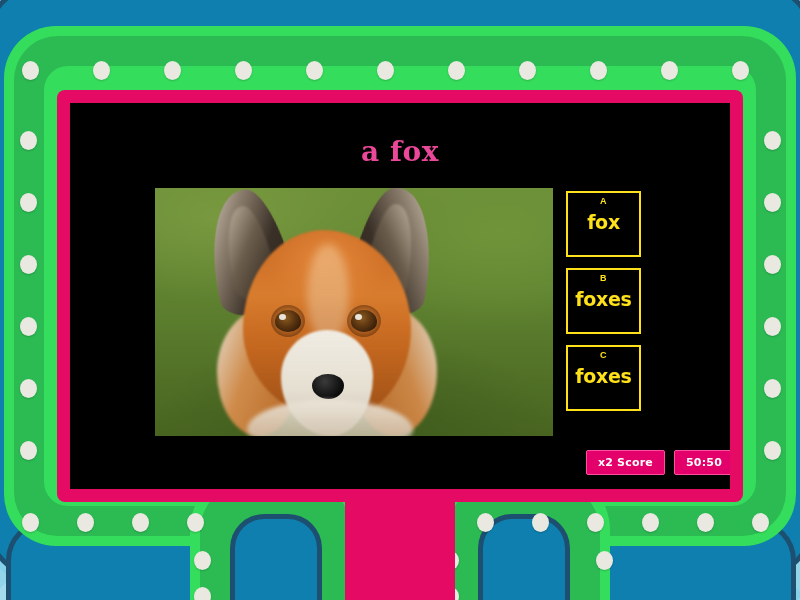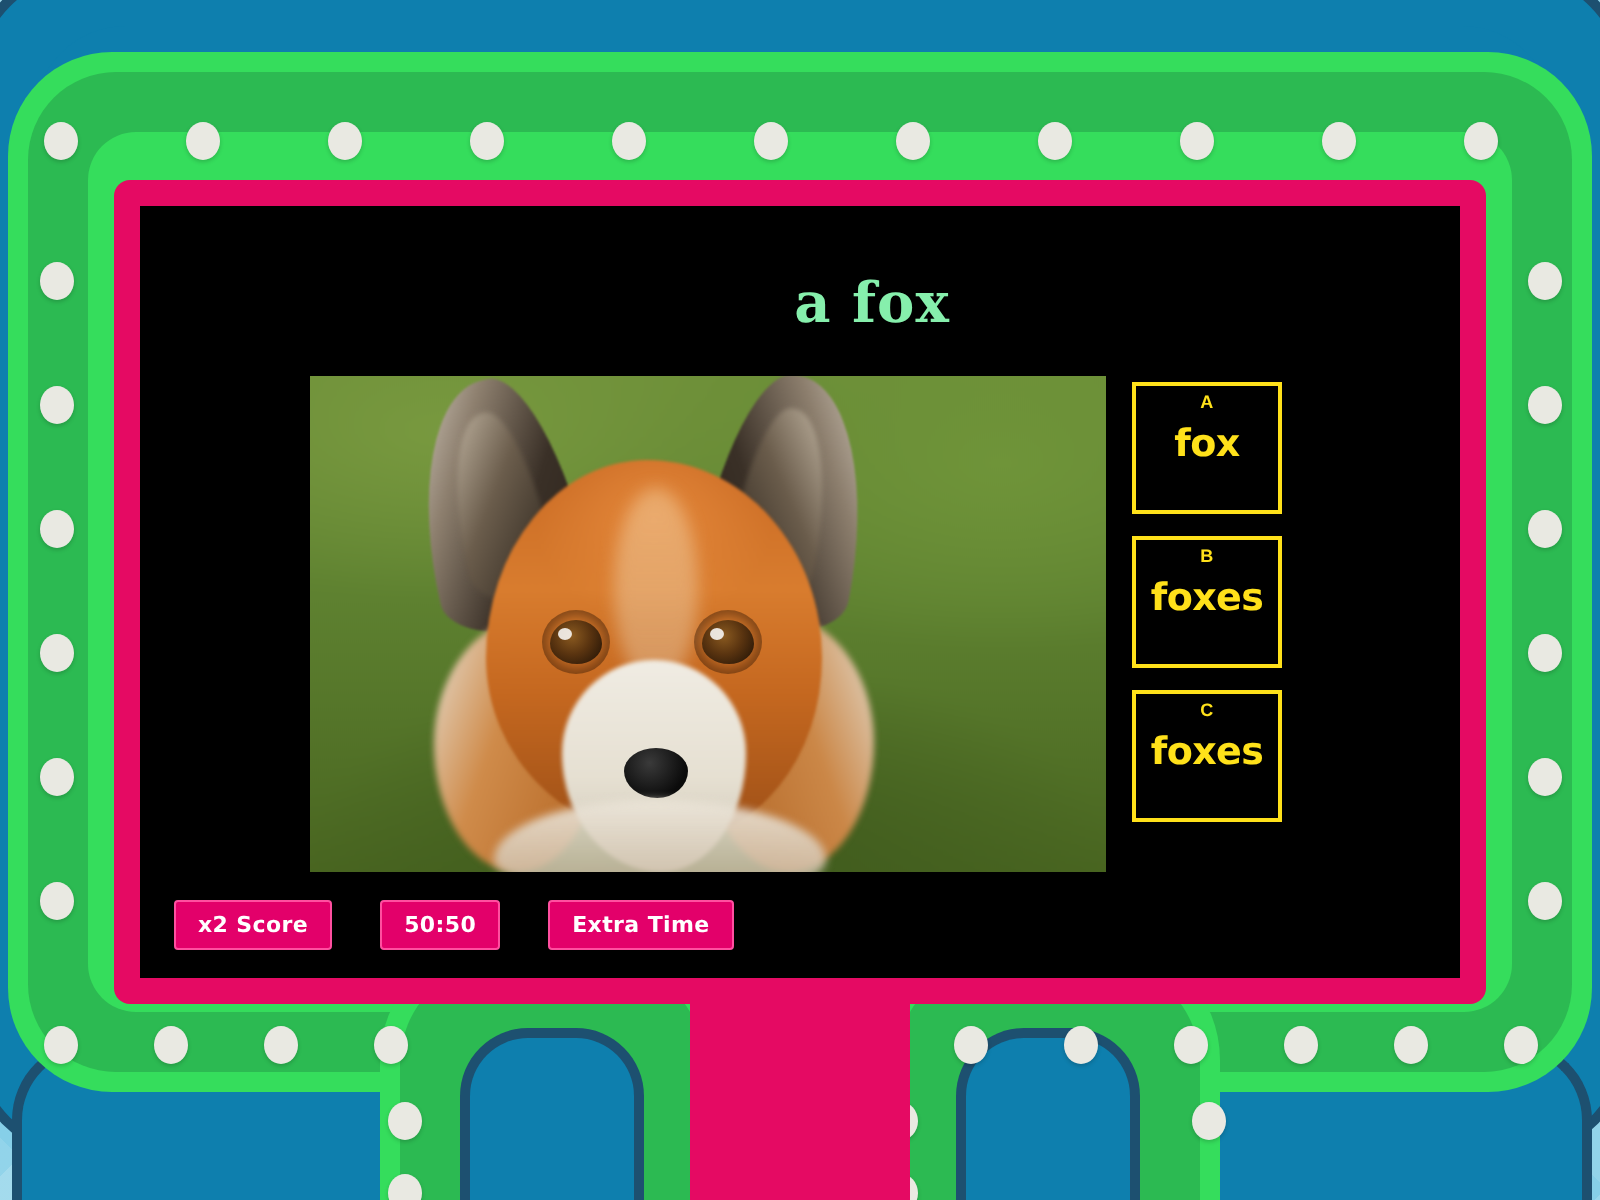--- a/index.html
+++ b/index.html
@@ -186,26 +186,25 @@
     overflow: hidden;
   }
 
   
   #prompt {
     position: absolute;
     left: 0;
     top: 32px;
     width: 100%;
     text-align: center;
-    color: #86efac;
+    color: #ec4899;
     font-family: "DejaVu Serif", "Liberation Serif", serif;
     font-weight: bold;
     font-size: 28px;
     letter-spacing: 0.5px;
-    margin-left: 36px;
   }
 
   
   #photo {
     position: absolute;
     left: 85px;
     top: 85px;
     width: 398px;
     height: 248px;
     overflow: hidden;
@@ -360,26 +359,26 @@
     color: #ffe11a;
     font-family: "DejaVu Sans", sans-serif;
     font-weight: bold;
     font-size: 19px;
     letter-spacing: -0.3px;
   }
 
   
   #powerups {
     position: absolute;
-    left: 17px;
+    left: 4px;
     top: 347px;
     width: 100%;
     display: flex;
-    justify-content: flex-start;
-    gap: 24px;
+    justify-content: flex-end;
+    gap: 9px;
   }
   .powerup {
     height: 25px;
     padding: 0 11px;
     background: #e3006a;
     border: 1px solid #ff4fa0;
     border-radius: 2px;
     color: #ffffff;
     font-family: "DejaVu Sans", sans-serif;
     font-weight: bold;
@@ -501,17 +500,16 @@
       </div>
       <div class="answer-box">
         <div class="answer-letter">C</div>
         <div class="answer-text">foxes</div>
       </div>
     </div>
 
     <div id="powerups">
       <div class="powerup">x2 Score</div>
       <div class="powerup">50:50</div>
-      <div class="powerup">Extra Time</div>
     </div>
 
   </div>
 </div>
 
 </body></html>

